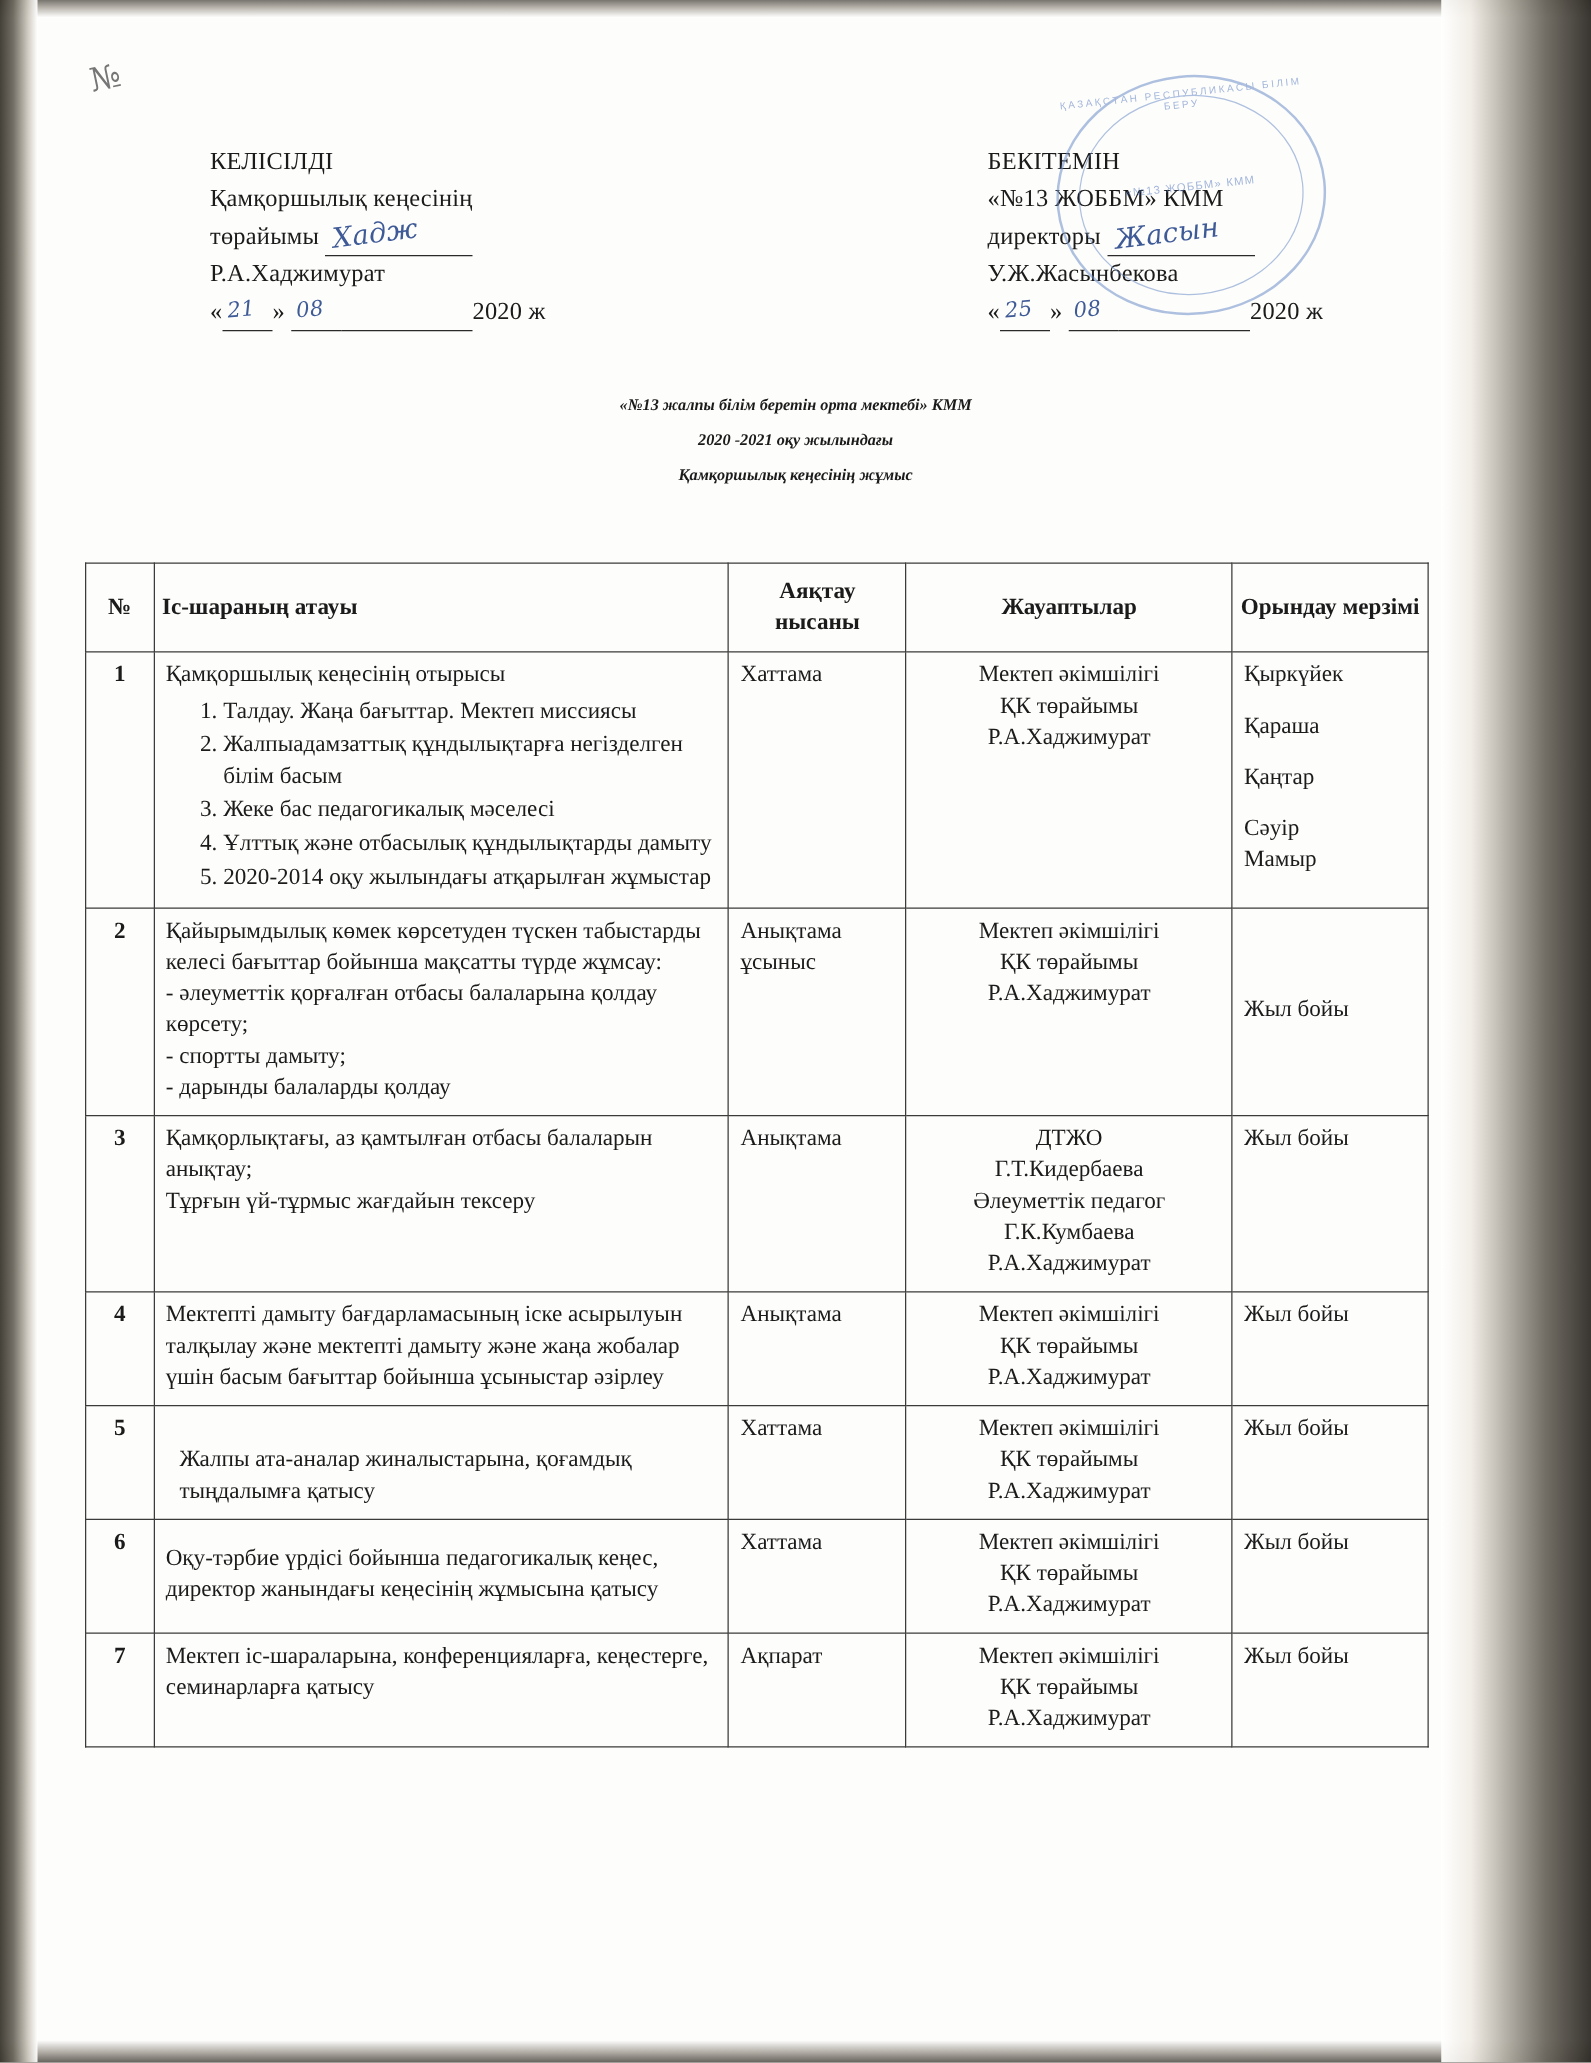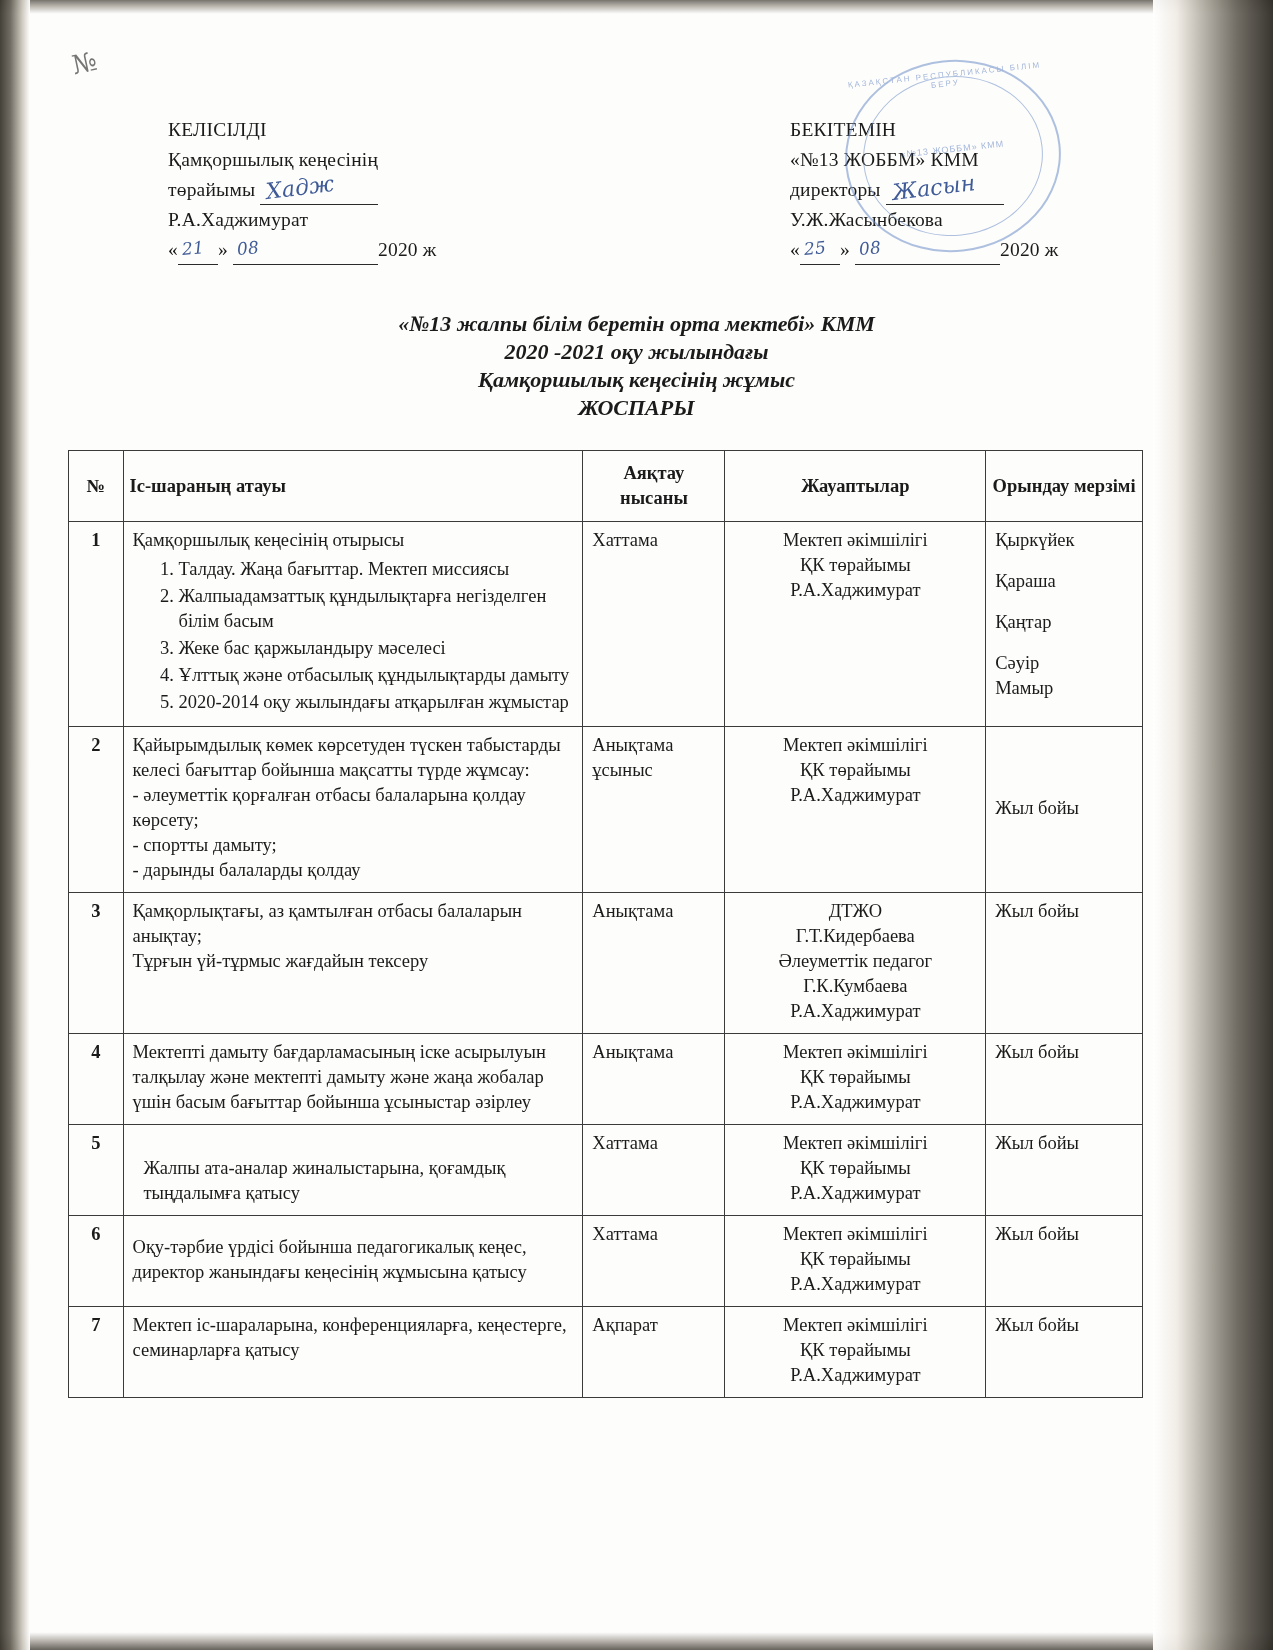--- a/index.html
+++ b/index.html
@@ -181,21 +181,21 @@
 
   
   .doc-title {
     position: absolute;
     left: 0;
     top: 310px;
     width: 1273px;
     text-align: center;
     font-weight: bold;
     font-style: italic;
-    font-size: 22px;
+    font-size: 13px;
     line-height: 28px;
   }
 
   
   table.plan {
     position: absolute;
     left: 68px;
     top: 450px;
     width: 1075px;
     border-collapse: collapse;
@@ -293,21 +293,20 @@
 
     <div class="stamp">
       <div class="stamp-text">ҚАЗАҚСТАН РЕСПУБЛИКАСЫ БІЛІМ БЕРУ</div>
       <div class="stamp-mid">«№13 ЖОББМ» КММ</div>
     </div>
 
     <div class="doc-title">
       <div>«№13 жалпы білім беретін орта мектебі» КММ</div>
       <div>2020 -2021 оқу жылындағы</div>
       <div>Қамқоршылық кеңесінің жұмыс</div>
-      <div>ЖОСПАРЫ</div>
     </div>
 
     <table class="plan">
       <thead>
         <tr>
           <th class="col-num">№</th>
           <th class="col-name" style="text-align:left;">Іс-шараның атауы</th>
           <th class="col-form">Аяқтау нысаны</th>
           <th class="col-resp">Жауаптылар</th>
           <th class="col-term">Орындау мерзімі</th>
@@ -315,21 +314,21 @@
       </thead>
       <tbody>
 
         <tr>
           <td class="c-num">1</td>
           <td>
             <div>Қамқоршылық кеңесінің отырысы</div>
             <ol class="sub">
               <li>Талдау. Жаңа бағыттар. Мектеп миссиясы</li>
               <li>Жалпыадамзаттық құндылықтарға негізделген білім басым</li>
-              <li>Жеке бас қаржыландыру мәселесі</li>
+              <li>Жеке бас педагогикалық мәселесі</li>
               <li>Ұлттық және отбасылық құндылықтарды дамыту</li>
               <li>2020-2014 оқу жылындағы атқарылған жұмыстар</li>
             </ol>
           </td>
           <td class="c-form">Хаттама</td>
           <td class="c-resp">
             <div class="resp-lines">
               <span>Мектеп әкімшілігі</span>
               <span>ҚК төрайымы</span>
               <span>Р.А.Хаджимурат</span>

